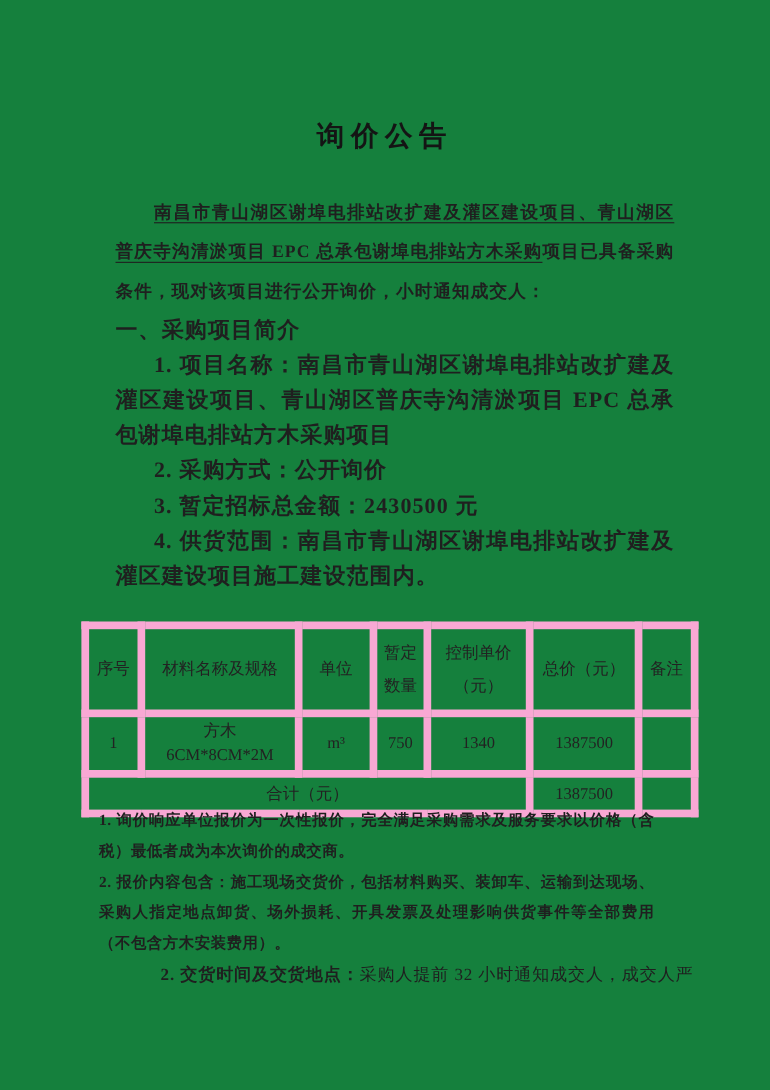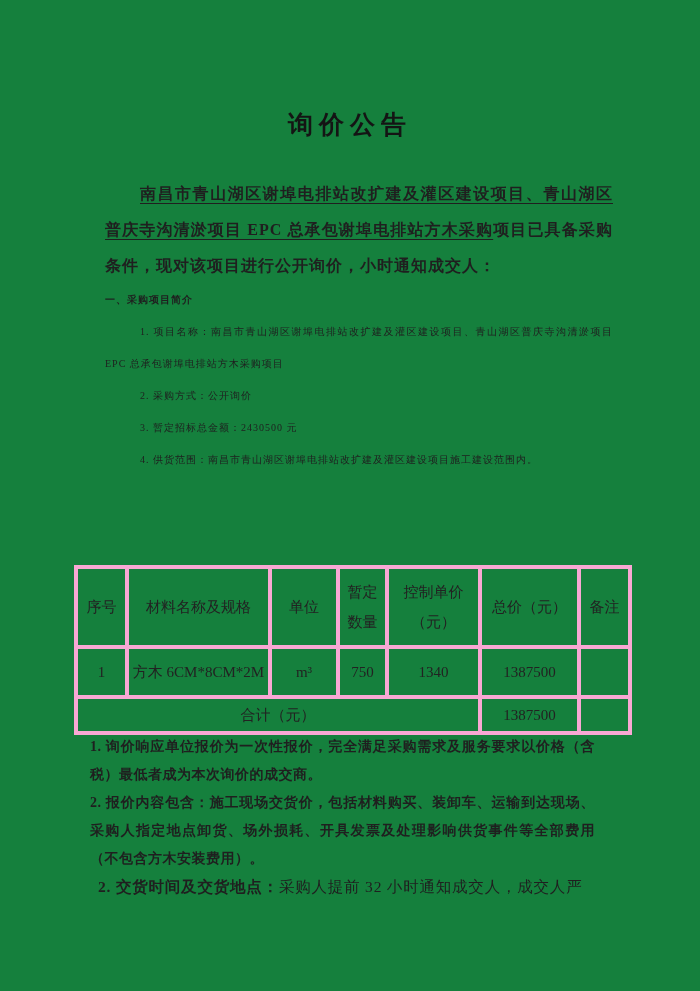--- a/index.html
+++ b/index.html
@@ -40,41 +40,41 @@
   .intro .u {
     text-decoration: underline;
     text-underline-offset: 4px;
     text-decoration-thickness: 1px;
   }
   .body-flow {
     position: absolute;
     top: 284px;
     left: 105px;
     width: 508px;
-    font-size: 10px;
+    font-size: 20px;
     letter-spacing: 1px;
     line-height: 32px;
     text-align: justify;
   }
   .body-flow p { margin: 0; }
   .sec-heading { font-weight: bold; }
-  .num-item { font-weight: normal; text-indent: 35px; }
+  .num-item { font-weight: bold; text-indent: 35px; }
   .sub-heading { font-weight: normal; }
   .req-table {
     position: absolute;
     top: 565px;
     left: 74px;
     width: 554px;
     border-collapse: collapse;
     table-layout: fixed;
     font-size: 15px;
     color: #222222;
   }
   .req-table td {
-    border: 4px solid #f9a8d4;
+    border: 7px solid #f9a8d4;
     text-align: center;
     vertical-align: middle;
     padding: 2px 3px;
     line-height: 30px;
     overflow: hidden;
   }
   .req-table tr.hdr td { height: 80px; }
   .req-table tr.data td { height: 50px; line-height: 22px; }
   .req-table tr.total td { height: 36px; line-height: 20px; }
   .notes {
@@ -92,21 +92,21 @@
   .delivery {
     position: absolute;
     top: 872px;
     left: 98px;
     width: 514px;
     font-size: 15.5px;
     letter-spacing: 0.8px;
     line-height: 30px;
     white-space: nowrap;
   }
-  .delivery .lbl { font-weight: bold; }
+  .delivery .lbl { font-weight: bold; margin-left: 48px; }
   .delivery .txt { font-weight: normal; }
 </style>
 </head>
 <body>
 
 <div class="page">
 
   <div class="doc-title">询价公告</div>
 
   <p class="intro"><span class="u">南昌市青山湖区谢埠电排站改扩建及灌区建设项目、青山湖区普庆寺沟清淤项目 EPC 总承包谢埠电排站方木采购</span><span>项目已具备采购条件，现对该项目进行公开询价，小时通知成交人：</span></p>

